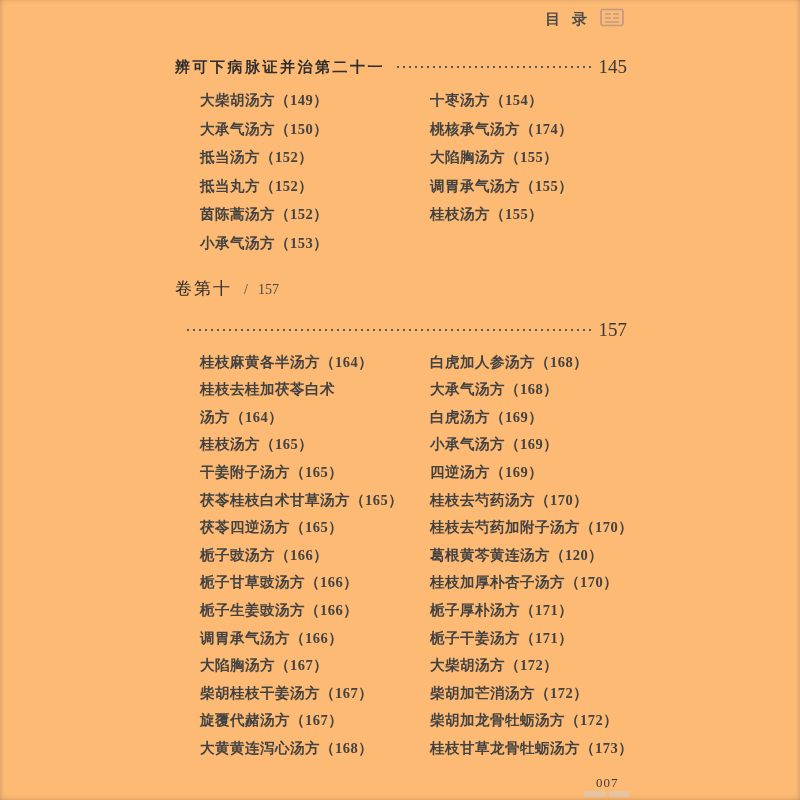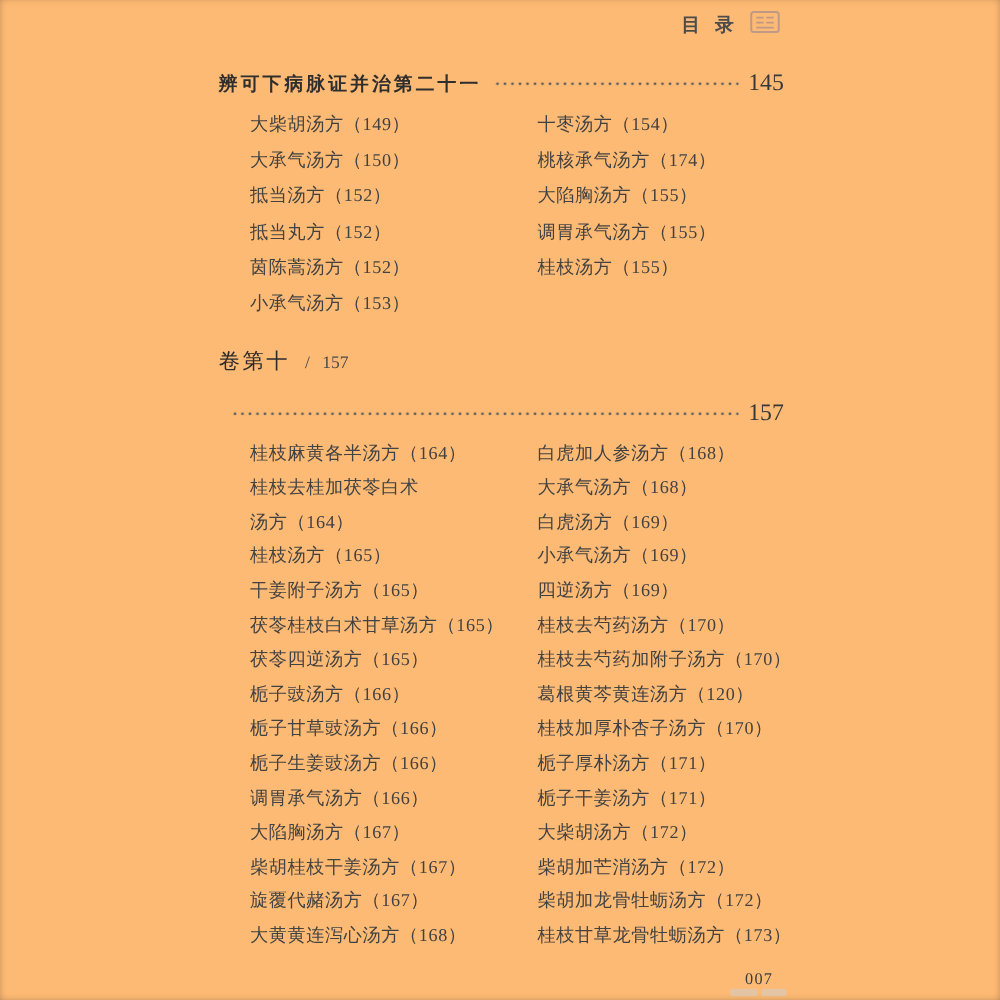--- a/index.html
+++ b/index.html
@@ -73,21 +73,21 @@
   .entries {
     display: flex;
     margin-top: 8px;
     padding-left: 25px;
     font-size: 14.5px;
     color: #424242;
   }
   .entries ul { list-style: none; margin: 0; padding: 0; }
   .entries .col-left  { width: 230px; }
   .entries .col-right { width: 197px; }
-  .entries li { white-space: nowrap; letter-spacing: .5px; }
+  .entries li { white-space: nowrap; letter-spacing: .5px; font-weight: bold; }
   .entries-21 li { line-height: 28.6px; }
   .entries-22 li { line-height: 27.6px; }
 
   .volume-line {
     margin-top: 16px;
     line-height: 30px;
     white-space: nowrap;
   }
   .volume-title {
     font-size: 17px;

